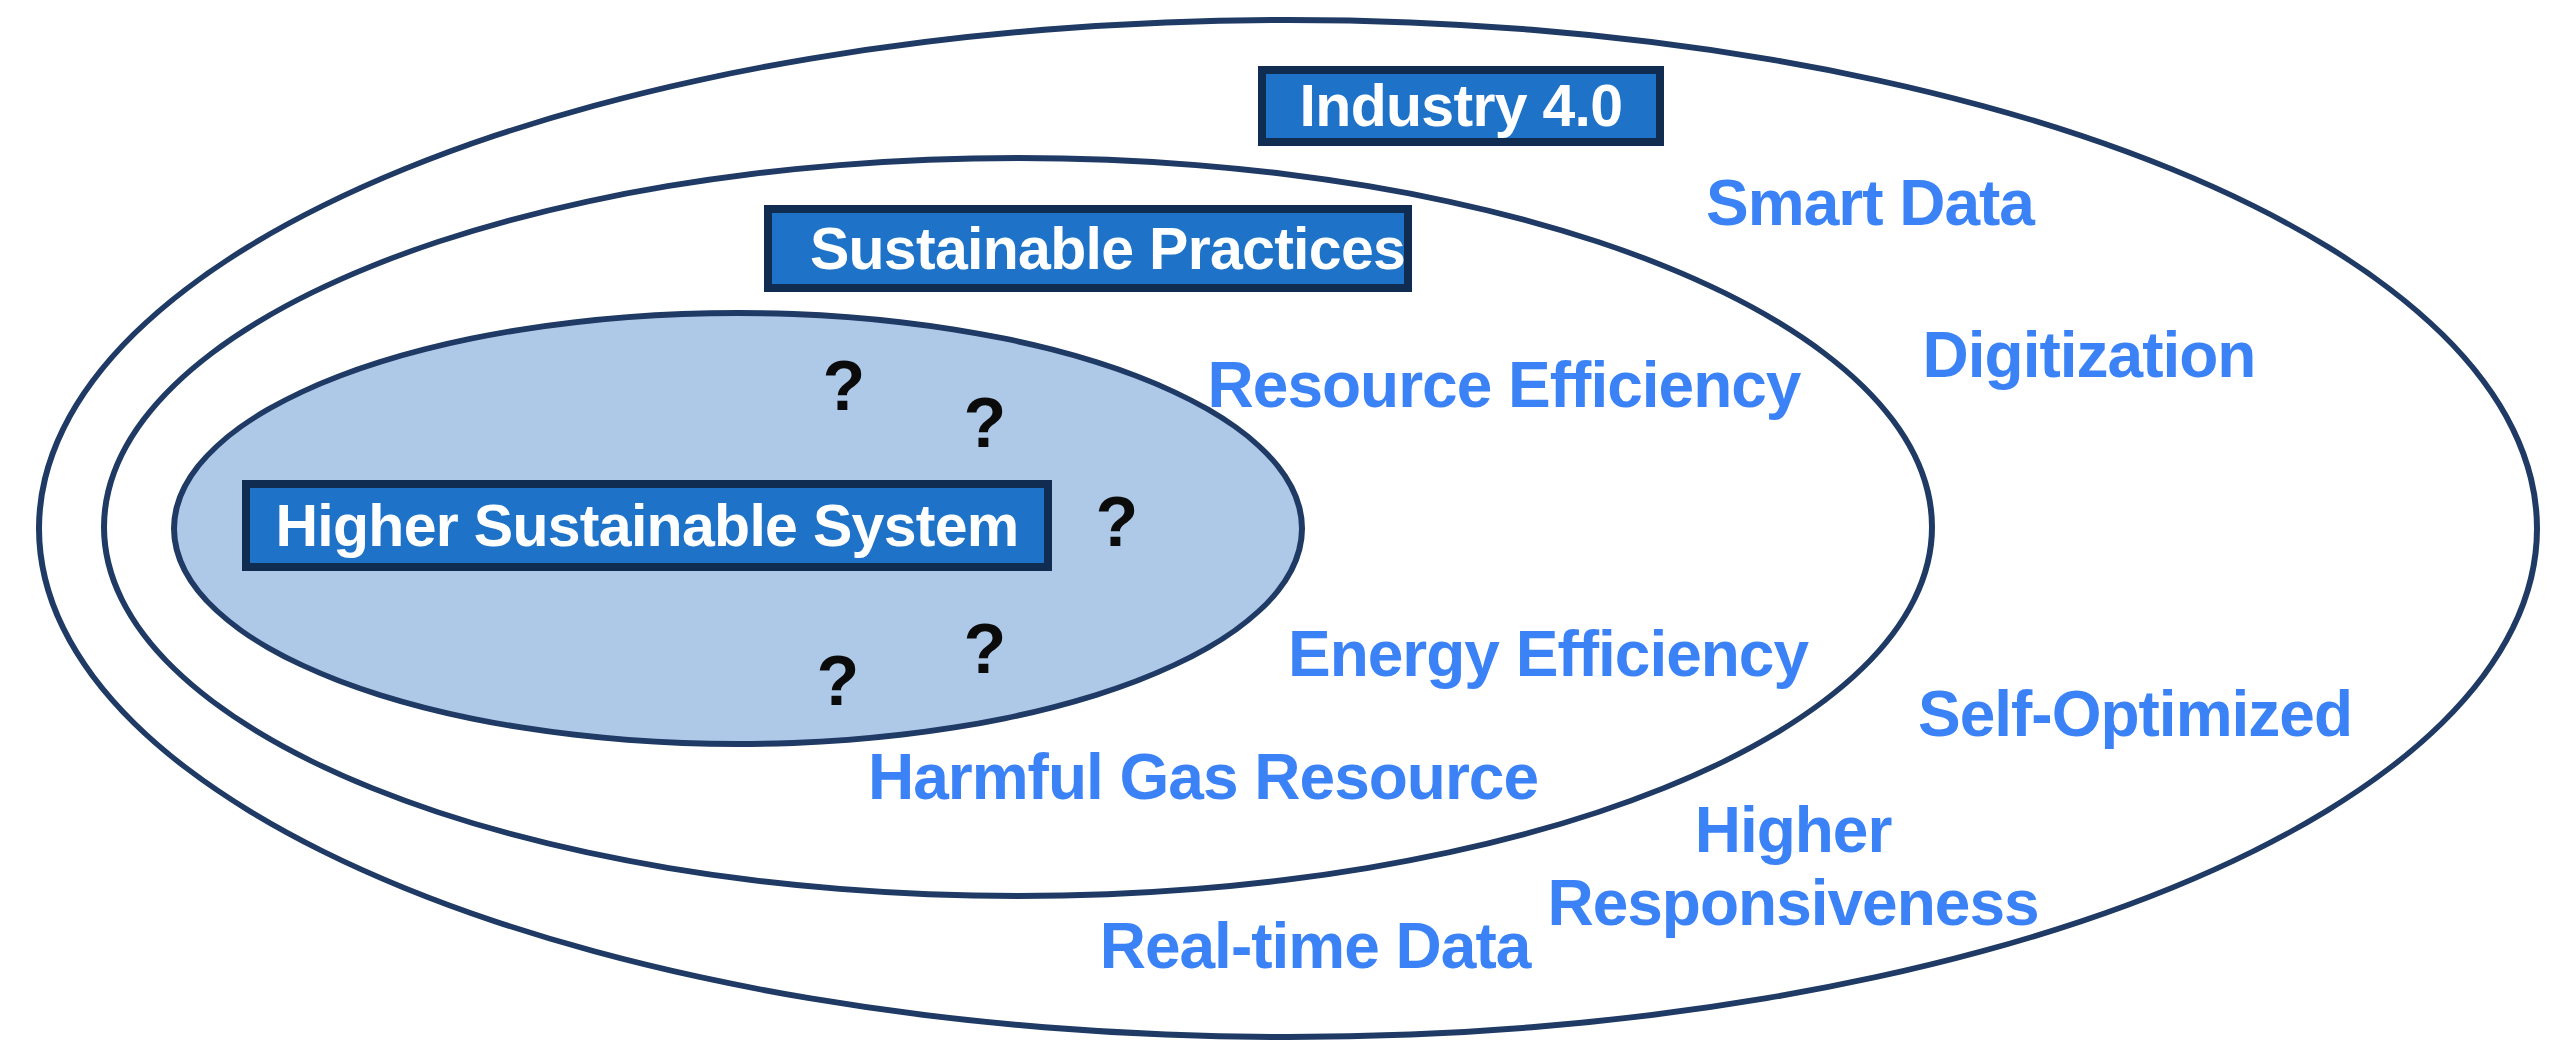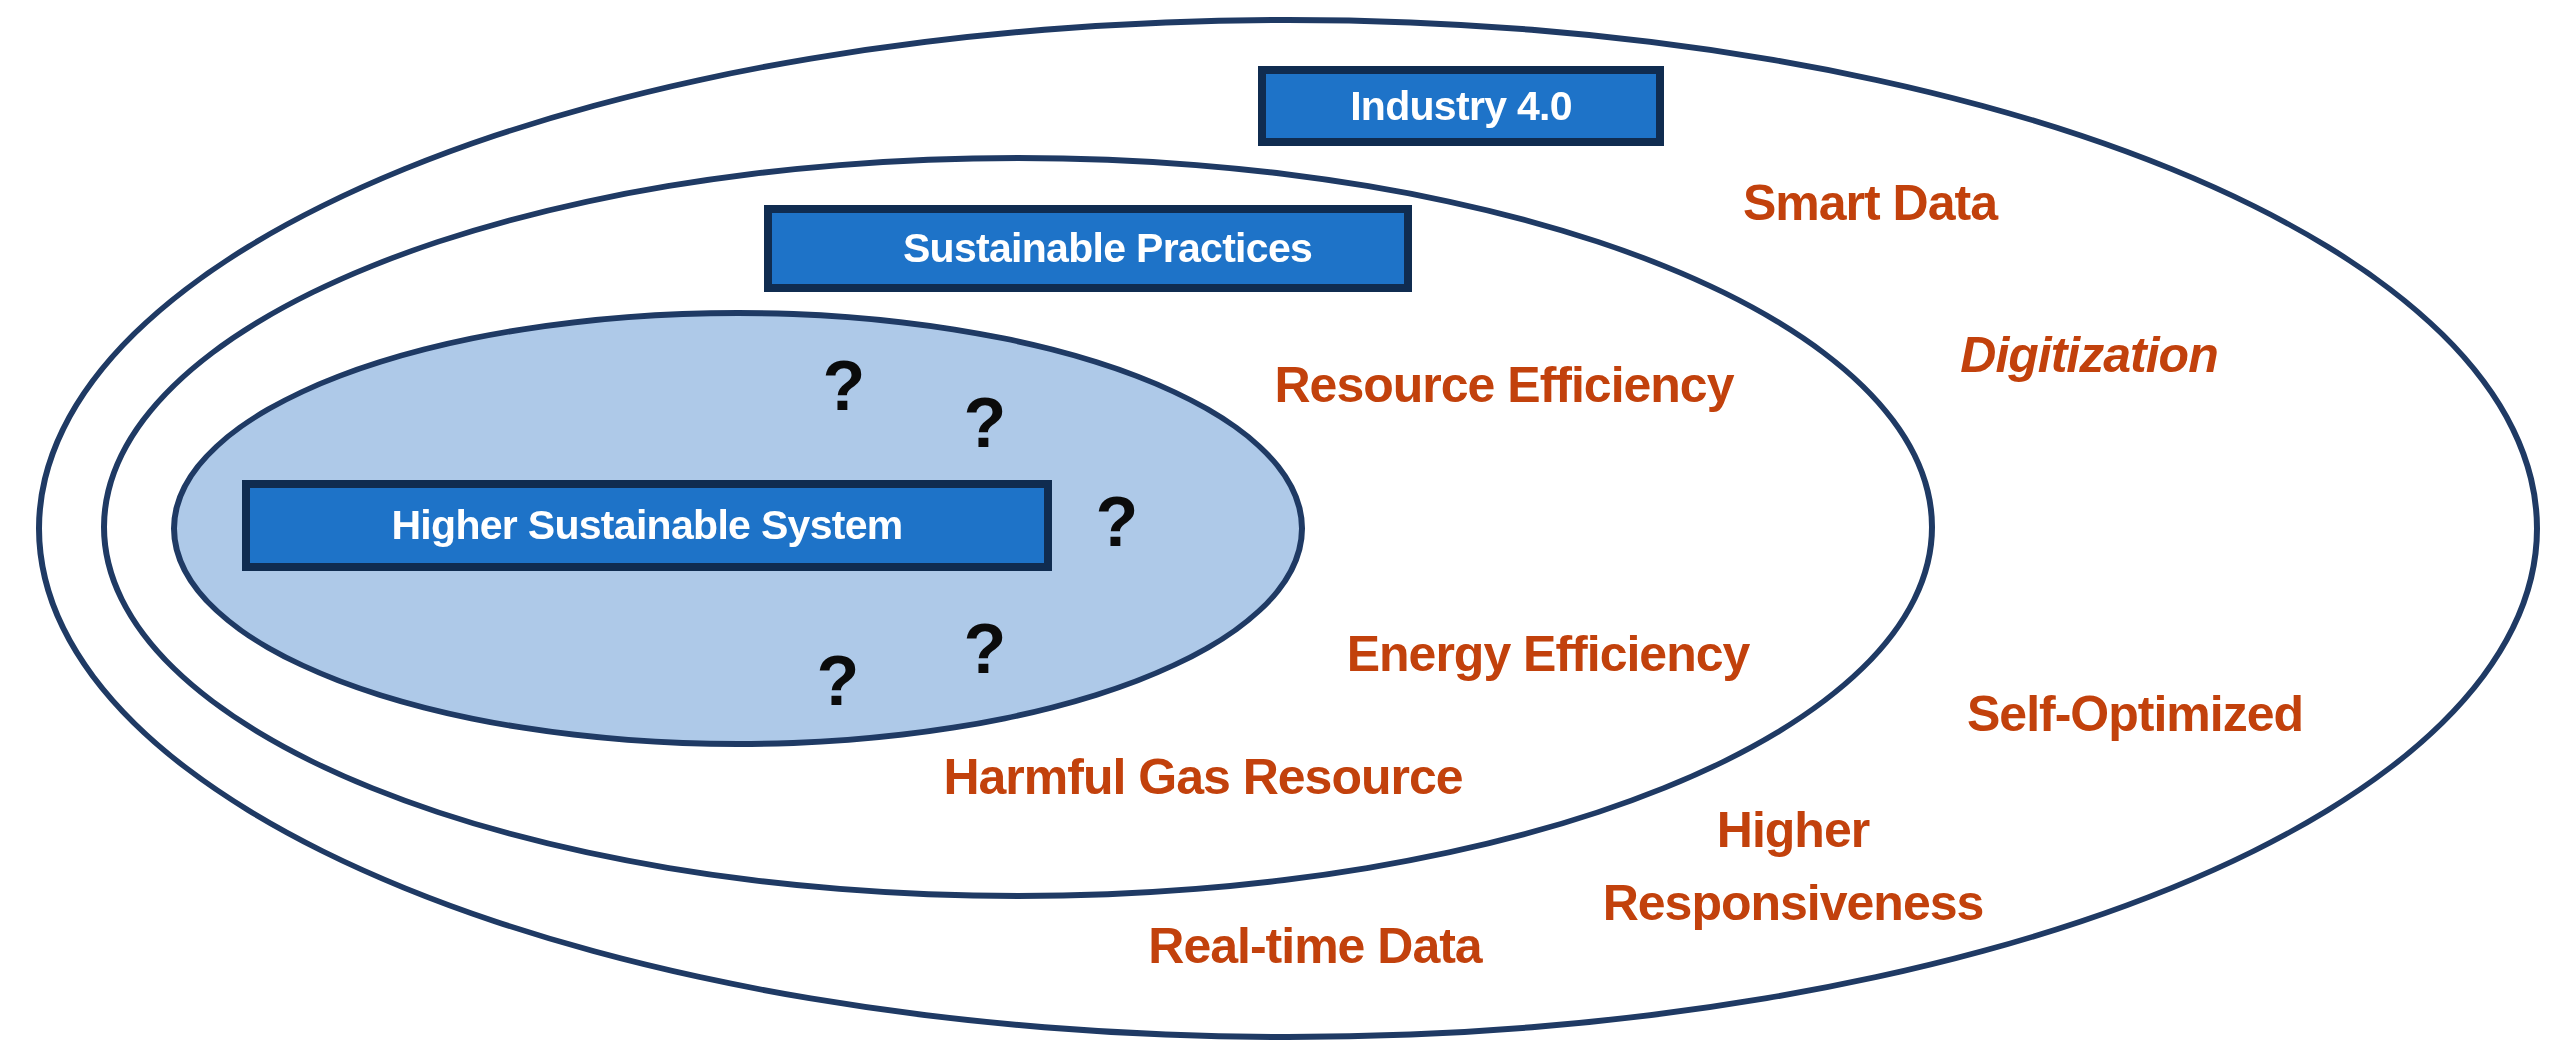--- a/index.html
+++ b/index.html
@@ -29,34 +29,34 @@
   .titlebox {
     position: absolute;
     box-sizing: border-box;
     background: #1e73c8;
     border: 8px solid #102c50;
     display: flex;
     align-items: center;
     justify-content: center;
     color: #ffffff;
     font-weight: 700;
-    font-size: 41px;
+    font-size: 59px;
     letter-spacing: -0.7px;
     white-space: nowrap;
   }
   .titlebox.industry    { left: 1258px; top: 66px;  width: 406px;  height: 80px; }
   .titlebox.sustainable { left: 764px; top: 205px; width: 648px;  height: 87px; padding-left: 39px; }
   .titlebox.smart       { left: 242px;  top: 480px; width: 810px; height: 91px; }
 
   .lbl {
     position: absolute;
     transform: translate(-50%, -50%);
-    color: #c2410c;
+    color: #3b82f6;
     font-weight: 700;
-    font-size: 50px;
+    font-size: 64px;
     letter-spacing: -1px;
     white-space: nowrap;
     text-align: center;
     line-height: 73px;
   }
   .lbl.multiline { white-space: pre-line; }
 
   .qmark {
     position: absolute;
     transform: translate(-50%, -50%);
@@ -89,20 +89,20 @@
   <div class="qmark" style="left:985px; top:423px;">?</div>
   <div class="qmark" style="left:1117px; top:522px;">?</div>
   <div class="qmark" style="left:985px; top:649px;">?</div>
   <div class="qmark" style="left:838px; top:681px;">?</div>
 
   <div class="lbl" style="left:1504px; top:385px;">Resource Efficiency</div>
   <div class="lbl" style="left:1548px; top:654px;">Energy Efficiency</div>
   <div class="lbl" style="left:1203px; top:777px;">Harmful Gas Resource</div>
 
   <div class="lbl" style="left:1870px; top:203px;">Smart Data</div>
-  <div class="lbl" style="left:2089px; top:355px;font-style:italic;">Digitization</div>
+  <div class="lbl" style="left:2089px; top:355px;">Digitization</div>
   <div class="lbl" style="left:2135px; top:714px;">Self-Optimized</div>
   <div class="lbl multiline" style="left:1793px; top:867px;">Higher
 Responsiveness</div>
   <div class="lbl" style="left:1315px; top:946px;">Real-time Data</div>
 
 </div>
 
 
 </body></html>

